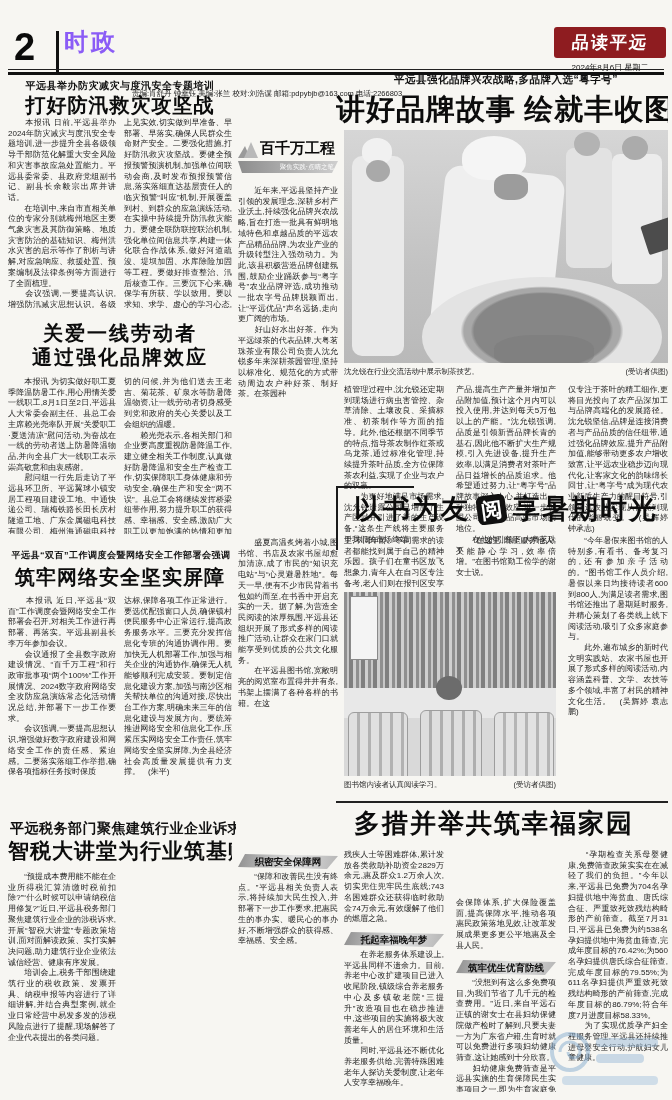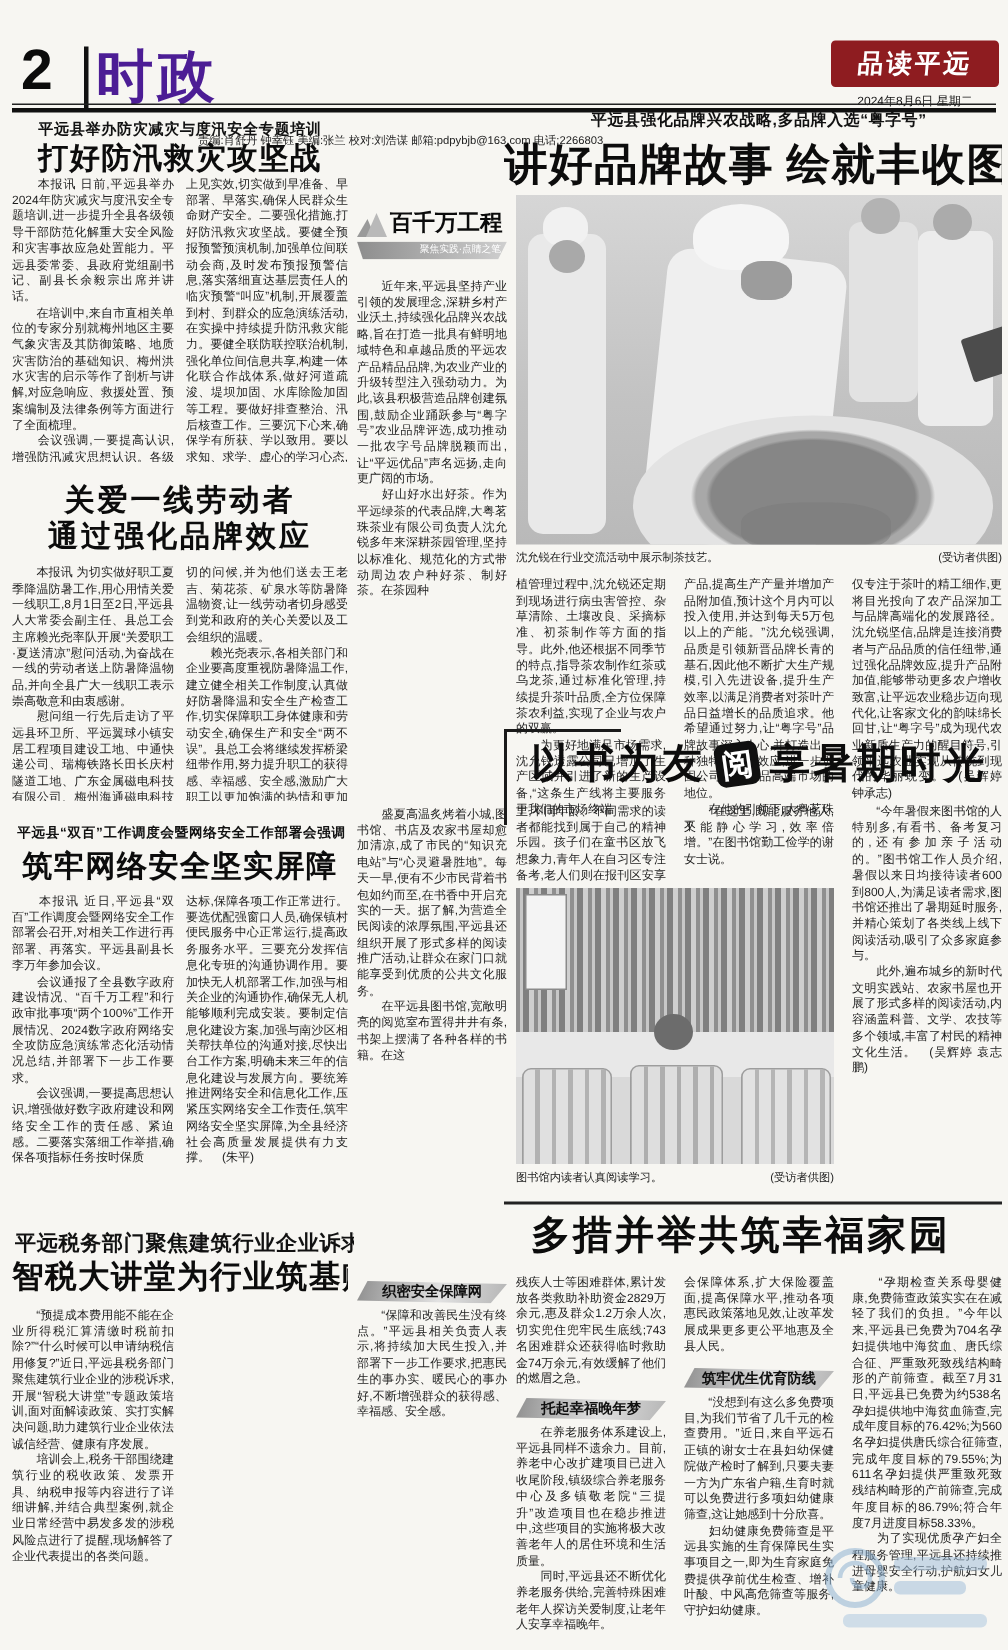--- a/index.html
+++ b/index.html
@@ -20,21 +20,21 @@
   .rule{background:#111;}
   .flexcol{display:flex;flex-direction:column;overflow:hidden;}
 </style>
 </head>
 <body>
 
 <div id="paper">
 
   <div class="abs" style="left:14px;top:26px;font-size:38px;font-weight:bold;color:#0b0b0b;">2</div>
   <div class="abs rule" style="left:56px;top:31px;width:2.5px;height:42px;"></div>
-  <div class="abs" style="left:64px;top:26px;font-size:38px;font-weight:bold;letter-spacing:3px;color:#4c1d95;">时政</div>
+  <div class="abs" style="left:64px;top:26px;font-size:24px;font-weight:bold;letter-spacing:3px;color:#8b5cf6;">时政</div>
   <div class="abs" style="left:132px;top:57px;width:400px;font-size:7.5px;color:#222;white-space:nowrap;overflow:hidden;margin-top:32px;">责编:肖舒丹 钟幸钰  美编:张兰  校对:刘浩谋  邮箱:pdpybjb@163.com  电话:2266803</div>
   <div class="abs" style="left:554px;top:27px;width:112px;height:31px;background:#8e1c20;border-radius:3px;display:flex;align-items:center;justify-content:center;">
     <span style="font-family:'Liberation Serif',serif;font-weight:bold;font-size:17px;color:#fff;letter-spacing:2px;transform:skewX(-5deg);">品读平远</span>
   </div>
   <div class="abs" style="left:554px;top:62px;width:112px;text-align:center;font-size:8px;color:#111;white-space:nowrap;">2024年8月6日 星期二</div>
   <div class="abs" style="left:8px;top:69px;width:656px;height:1px;background:#222;"></div>
   <div class="abs rule" style="left:8px;top:72px;width:656px;height:2.5px;"></div>
 
   <div class="abs kicker" style="left:8px;top:79px;width:224px;font-size:10px;text-align:center;">平远县举办防灾减灾与度汛安全专题培训</div>
   <div class="abs hl" style="left:8px;top:92px;width:224px;font-size:20px;letter-spacing:1px;">打好防汛救灾攻坚战</div>
@@ -140,21 +140,21 @@
     <div class="subhead">织密安全保障网</div>
     <div class="bt" style="flex:1;">　　“保障和改善民生没有终点。”平远县相关负责人表示,将持续加大民生投入,并部署下一步工作要求,把惠民生的事办实、暖民心的事办好,不断增强群众的获得感、幸福感、安全感。</div>
   </div>
   <div class="abs flexcol ncol" style="left:344px;top:850px;height:242px;">
     <div class="bt" style="height:78px;flex:none;">残疾人士等困难群体,累计发放各类救助补助资金2829万余元,惠及群众1.2万余人次,切实兜住兜牢民生底线;743名困难群众还获得临时救助金74万余元,有效缓解了他们的燃眉之急。</div>
     <div class="subhead">托起幸福晚年梦</div>
     <div class="bt" style="flex:1;">　　在养老服务体系建设上,平远县同样不遗余力。目前,养老中心改扩建项目已进入收尾阶段,镇级综合养老服务中心及多镇敬老院“三提升”改造项目也在稳步推进中,这些项目的实施将极大改善老年人的居住环境和生活质量。
 　　同时,平远县还不断优化养老服务供给,完善特殊困难老年人探访关爱制度,让老年人安享幸福晚年。</div>
   </div>
   <div class="abs flexcol ncol" style="left:456px;top:850px;height:242px;">
-    <div class="bt" style="height:58px;flex:none;">会保障体系,扩大保险覆盖面,提高保障水平,推动各项惠民政策落地见效,让改革发展成果更多更公平地惠及全县人民。</div>
+    <div class="bt" style="height:58px;flex:none;margin-top:48px;">会保障体系,扩大保险覆盖面,提高保障水平,推动各项惠民政策落地见效,让改革发展成果更多更公平地惠及全县人民。</div>
     <div class="subhead">筑牢优生优育防线</div>
     <div class="bt" style="flex:1;">　　“没想到有这么多免费项目,为我们节省了几千元的检查费用。”近日,来自平远石正镇的谢女士在县妇幼保健院做产检时了解到,只要夫妻一方为广东省户籍,生育时就可以免费进行多项妇幼健康筛查,这让她感到十分欣喜。
 　　妇幼健康免费筛查是平远县实施的生育保障民生实事项目之一,即为生育家庭免费提供孕前优生检查、增补叶酸、中风高危筛查等服务,守护妇幼健康。</div>
   </div>
   <div class="abs bt ncol" style="left:568px;top:850px;height:242px;">　　“孕期检查关系母婴健康,免费筛查政策实实在在减轻了我们的负担。”今年以来,平远县已免费为704名孕妇提供地中海贫血、唐氏综合征、严重致死致残结构畸形的产前筛查。截至7月31日,平远县已免费为约538名孕妇提供地中海贫血筛查,完成年度目标的76.42%;为560名孕妇提供唐氏综合征筛查,完成年度目标的79.55%;为611名孕妇提供严重致死致残结构畸形的产前筛查,完成年度目标的86.79%;符合年度7月进度目标58.33%。
 　　为了实现优质孕产妇全程服务管理,平远县还持续推进母婴安全行动,护航妇女儿童健康。</div>
 
   <div class="abs" style="left:546px;top:1022px;width:122px;height:74px;opacity:.5;">
     <svg width="122" height="74" viewBox="0 0 122 74">
       <circle cx="24" cy="30" r="18" fill="none" stroke="#86add0" stroke-width="4"></circle>

